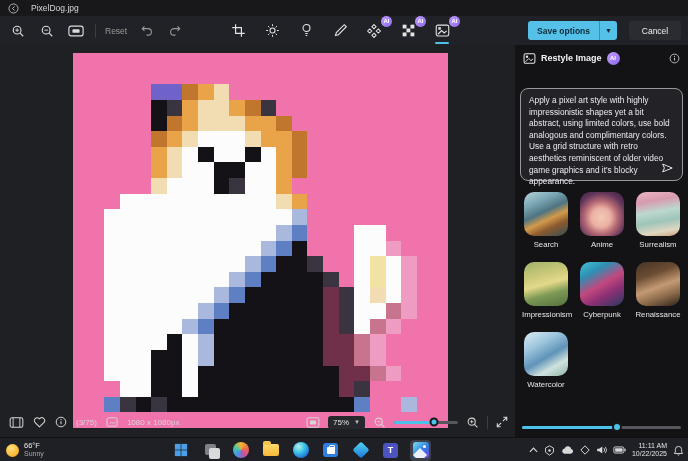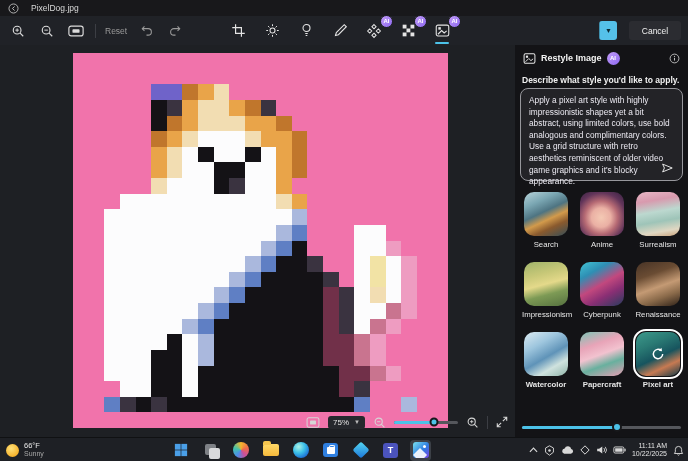--- a/index.html
+++ b/index.html
@@ -53,21 +53,21 @@
   .prompt-box { position:absolute; left:5px; top:43px; width:163px; height:93px; border:1px solid #97979c; border-radius:8px; background:#232327; padding:6px 8px 6px 8px; }
   .prompt-box .txt { font-size:8.3px; line-height:11.6px; color:#eceaf2; }
   .send { position:absolute; right:8px; bottom:6px; }
 
   .style-card { position:absolute; width:48px; text-align:center; }
   .thumb { width:44px; height:44px; margin:0 auto; border-radius:10px; position:relative; }
   .thumb.sel { outline:2px solid #fff; outline-offset:1.5px; }
   .thumb .refresh { position:absolute; inset:0; display:flex; align-items:center; justify-content:center; }
   .style-lbl { margin-top:4px; font-size:7.8px; color:#e6e6e6; }
   .col0 { left:7px; } .col1 { left:63px; } .col2 { left:119px; }
-  .row0 { top:147px; } .row1 { top:217px; } .row2 { top:287px;font-weight:bold; }
+  .row0 { top:147px; } .row1 { top:217px; } .row2 { top:287px; }
 
   .creativity { position:absolute; left:7px; right:7px; top:355px; height:14px; display:flex; align-items:center; gap:6px; }
   .creativity .lbl { font-size:9px; font-weight:bold; color:#f0f0f0; }
   .creativity .val { margin-left:auto; font-size:9px; color:#f0f0f0; }
   .c-slider { position:absolute; left:7px; right:7px; top:377px; height:10px; }
   .c-slider .track { position:absolute; left:0; right:0; top:3.5px; height:3px; border-radius:2px; background:#55575c; }
   .c-slider .fill { position:absolute; left:0; top:3.5px; height:3px; border-radius:2px; background:#4cc2e8; }
   .c-slider .thumb { position:absolute; top:5px; width:10px; height:10px; border-radius:50%; background:#4cc2e8; border:2px solid #17181b; transform:translate(-50%,-50%); }
 
   
@@ -203,20 +203,21 @@
           <svg class="ic" width="15" height="15" viewBox="0 0 18 18">
             <rect x="1.5" y="2.5" width="15" height="13" rx="2" fill="none" stroke="#e4e4e4" stroke-width="1.3"></rect>
             <path d="M3.5 13.5 8 9l3 3 3-2.5" fill="none" stroke="#e4e4e4" stroke-width="1.3"></path>
             <rect x="4" y="5" width="3" height="3" fill="#e4e4e4"></rect>
           </svg>
           <span class="ai-badge">AI</span>
         </span>
     </div>
     <div class="tb-right">
       <div class="btn-save">
+        <span class="main">Save options</span>
         <span class="split"></span>
         <span class="chev">▼</span>
       </div>
       <div class="btn-cancel">Cancel</div>
     </div>
   </div>
 
   <div class="canvas">
     <div class="artboard" id="artboard">
         <div style="background: rgb(241, 115, 171);"></div>
@@ -790,20 +791,40 @@
         <div style="background: rgb(241, 115, 171);"></div>
         <div style="background: rgb(241, 115, 171);"></div>
         <div style="background: rgb(241, 115, 171);"></div>
         <div style="background: rgb(241, 115, 171);"></div>
         <div style="background: rgb(241, 115, 171);"></div>
         <div style="background: rgb(241, 115, 171);"></div>
         <div style="background: rgb(241, 115, 171);"></div>
         <div style="background: rgb(241, 115, 171);"></div>
       </div>
 
+    <div class="status-left">
+      <svg class="ic" width="15" height="11" viewBox="0 0 17 13">
+          <rect x="1" y="1" width="15" height="11" rx="2" fill="none" stroke="#d6d6d6" stroke-width="1.2"></rect>
+          <path d="M4.5 1v11M12.5 1v11" stroke="#d6d6d6" stroke-width="1.1"></path>
+        </svg>
+      <svg class="ic" width="13" height="12" viewBox="0 0 16 15">
+          <path d="M8 13.5 2.6 8.2a3.5 3.5 0 0 1 5-5L8 3.6l.4-.4a3.5 3.5 0 0 1 5 5z" fill="none" stroke="#d6d6d6" stroke-width="1.3"></path>
+        </svg>
+      <svg class="ic" width="12" height="12" viewBox="0 0 16 16">
+          <circle cx="8" cy="8" r="6.4" fill="none" stroke="#d6d6d6" stroke-width="1.3"></circle>
+          <path d="M8 7v4" stroke="#d6d6d6" stroke-width="1.4"></path>
+          <circle cx="8" cy="4.8" r=".9" fill="#d6d6d6"></circle>
+        </svg>
+      <span class="status-txt">(3/75)</span>
+      <svg class="ic" width="12" height="10" viewBox="0 0 14 12">
+          <rect x="1" y="1" width="12" height="10" rx="1.5" fill="none" stroke="#d6d6d6" stroke-width="1.2"></rect>
+          <path d="M4 8.5 6.5 6l2 2 2.5-2" fill="none" stroke="#d6d6d6" stroke-width="1"></path>
+        </svg>
+      <span class="status-txt">1080 x 1080px</span>
+    </div>
 
     <div class="status-right">
       <svg class="ic" width="14" height="11" viewBox="0 0 16 13">
           <rect x="1" y="1" width="14" height="11" rx="2" fill="none" stroke="#d6d6d6" stroke-width="1.2"></rect>
           <rect x="4.5" y="4" width="7" height="5" rx="1" fill="#d6d6d6"></rect>
         </svg>
       <div class="zoom-box">
         <span class="pct">75%</span>
         <span class="chev">▼</span>
       </div>
@@ -837,21 +858,20 @@
         </svg>
       <span class="ttl">Restyle Image</span>
       <span class="panel-ai">AI</span>
       <svg class="ic" style="margin-left:auto" width="11" height="11" viewBox="0 0 16 16">
           <circle cx="8" cy="8" r="6.4" fill="none" stroke="#c8c8c8" stroke-width="1.3"></circle>
           <path d="M8 7v4" stroke="#c8c8c8" stroke-width="1.4"></path>
           <circle cx="8" cy="4.8" r=".9" fill="#c8c8c8"></circle>
         </svg>
     </div>
 
-    <div class="describe">Describe what style you'd like to apply.</div>
 
     <div class="prompt-box">
       <div class="txt">Apply a pixel art style with highly impressionistic shapes yet a bit abstract, using limited colors, use bold analogous and complimentary colors. Use a grid structure with retro aesthetics reminiscent of older video game graphics and it's blocky appearance.</div>
       <svg class="ic send" width="13" height="12" viewBox="0 0 16 14">
           <path d="M2 2.2 13.8 7 2 11.8 4.2 7z" fill="none" stroke="#e8e8e8" stroke-width="1.2" stroke-linejoin="round"></path>
         </svg>
     </div>
 
     <div class="style-card col0 row0">
         <div class="thumb" style="background: linear-gradient(155deg, rgb(184, 212, 218) 0%, rgb(123, 167, 179) 25%, rgb(78, 116, 130) 45%, rgb(210, 154, 75) 60%, rgb(138, 90, 46) 75%, rgb(52, 78, 89) 100%);"></div>
@@ -874,35 +894,20 @@
         <div class="style-lbl">Cyberpunk</div>
       </div>
     <div class="style-card col2 row1">
         <div class="thumb" style="background: linear-gradient(160deg, rgb(71, 51, 38) 0%, rgb(106, 76, 51) 30%, rgb(196, 154, 116) 55%, rgb(138, 106, 74) 75%, rgb(46, 33, 24) 100%);"></div>
         <div class="style-lbl">Renaissance</div>
       </div>
     <div class="style-card col0 row2">
         <div class="thumb" style="background: linear-gradient(150deg, rgb(220, 235, 242) 0%, rgb(158, 198, 222) 30%, rgb(95, 147, 184) 55%, rgb(207, 226, 222) 75%, rgb(143, 180, 168) 100%);"></div>
         <div class="style-lbl">Watercolor</div>
       </div>
-    <div class="style-card col1 row2">
-        <div class="thumb" style="background: linear-gradient(160deg, rgb(124, 196, 180) 0%, rgb(232, 164, 184) 30%, rgb(242, 194, 207) 50%, rgb(104, 176, 158) 70%, rgb(232, 158, 180) 100%);"></div>
-        <div class="style-lbl">Papercraft</div>
-      </div>
-    <div class="style-card col2 row2">
-      <div class="thumb sel" style="background: linear-gradient(155deg, rgb(62, 154, 140) 0%, rgb(42, 122, 116) 30%, rgb(23, 84, 94) 55%, rgb(199, 122, 82) 75%, rgb(18, 58, 72) 100%);">
-        <span class="refresh">
-            <svg class="ic" width="16" height="16" viewBox="0 0 24 24">
-              <path d="M19 12a7 7 0 1 1-2.2-5.1" fill="none" stroke="#fff" stroke-width="2.2"></path>
-              <path d="M17.2 2.8 18 8l-5-.8z" fill="#fff"></path>
-            </svg>
-          </span>
-      </div>
-      <div class="style-lbl">Pixel art</div>
-    </div>
 
     <div class="c-slider">
       <div class="track"></div>
       <div class="fill" id="creativity-fill" style="width: 60%;"></div>
       <div class="thumb" id="creativity-thumb" style="left: 60%;"></div>
     </div>
   </div>
 
   <div class="taskbar">
     <div class="weather">

